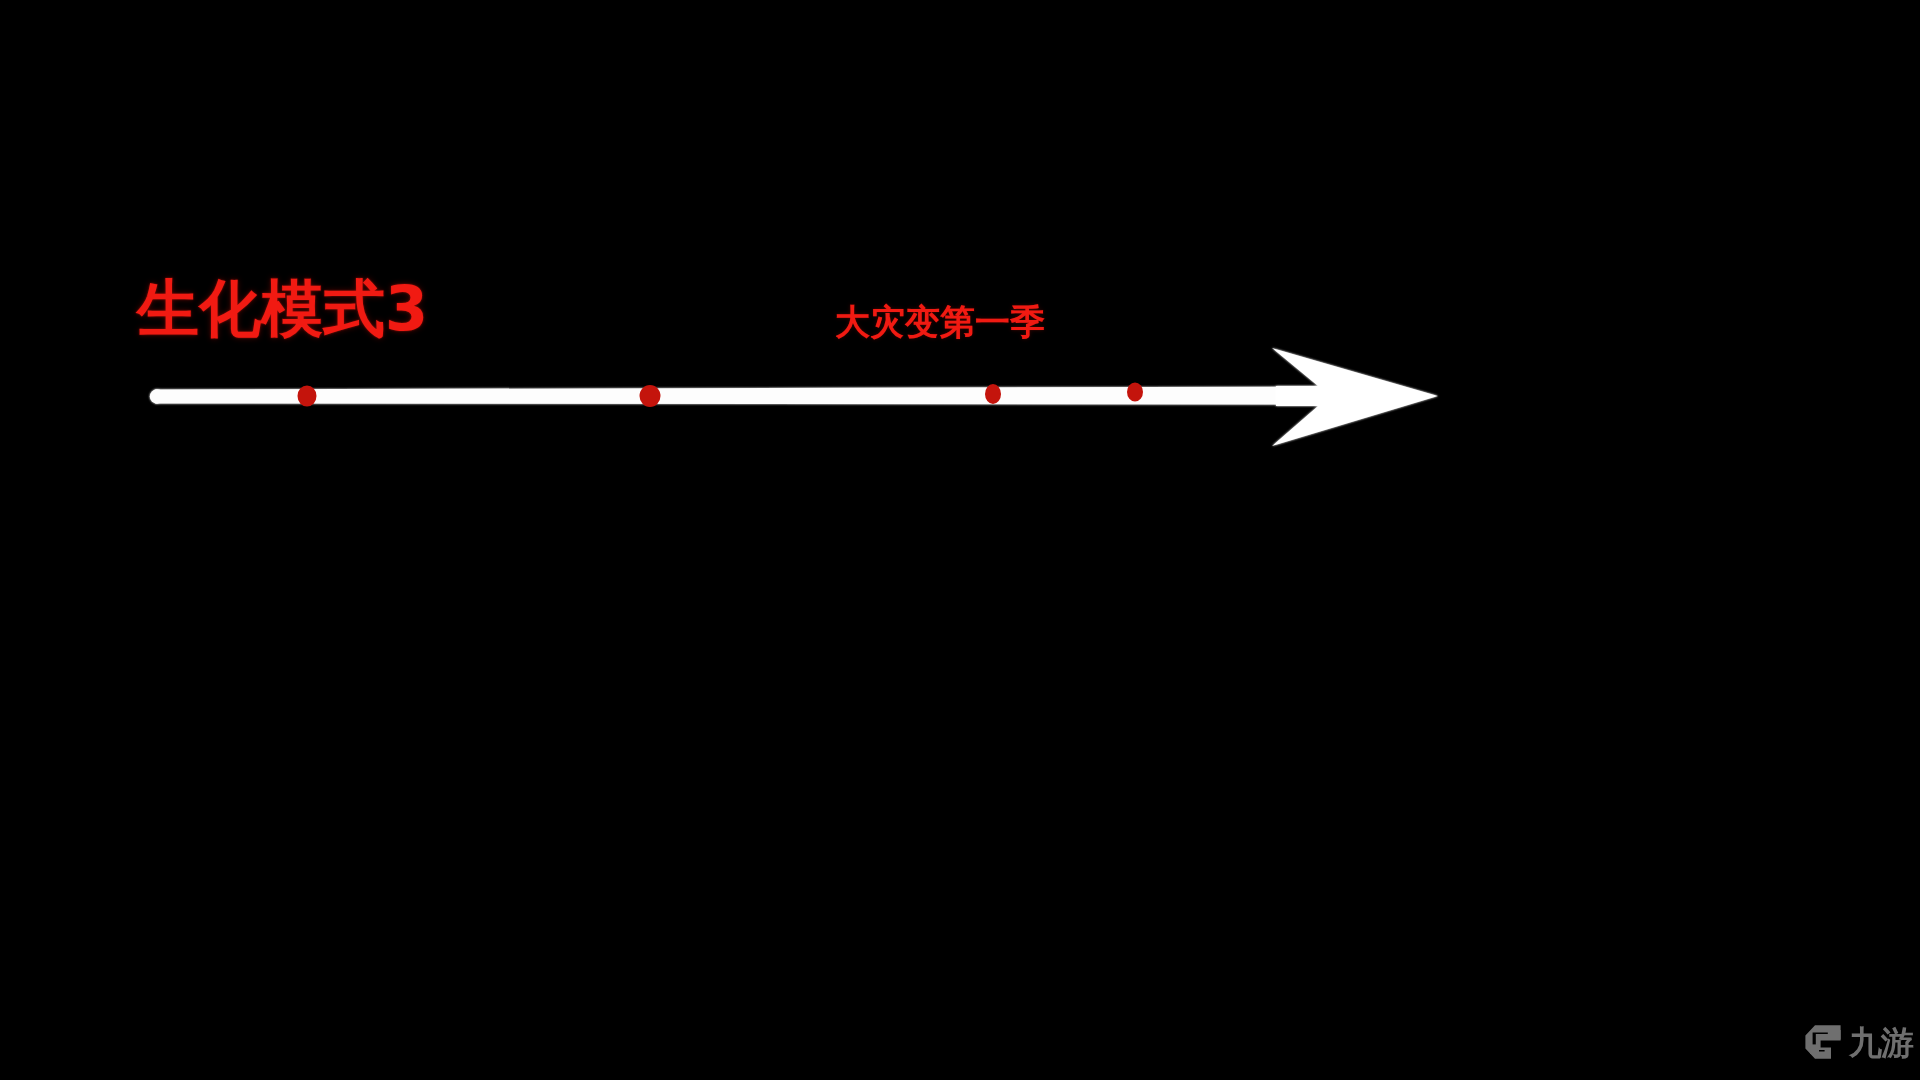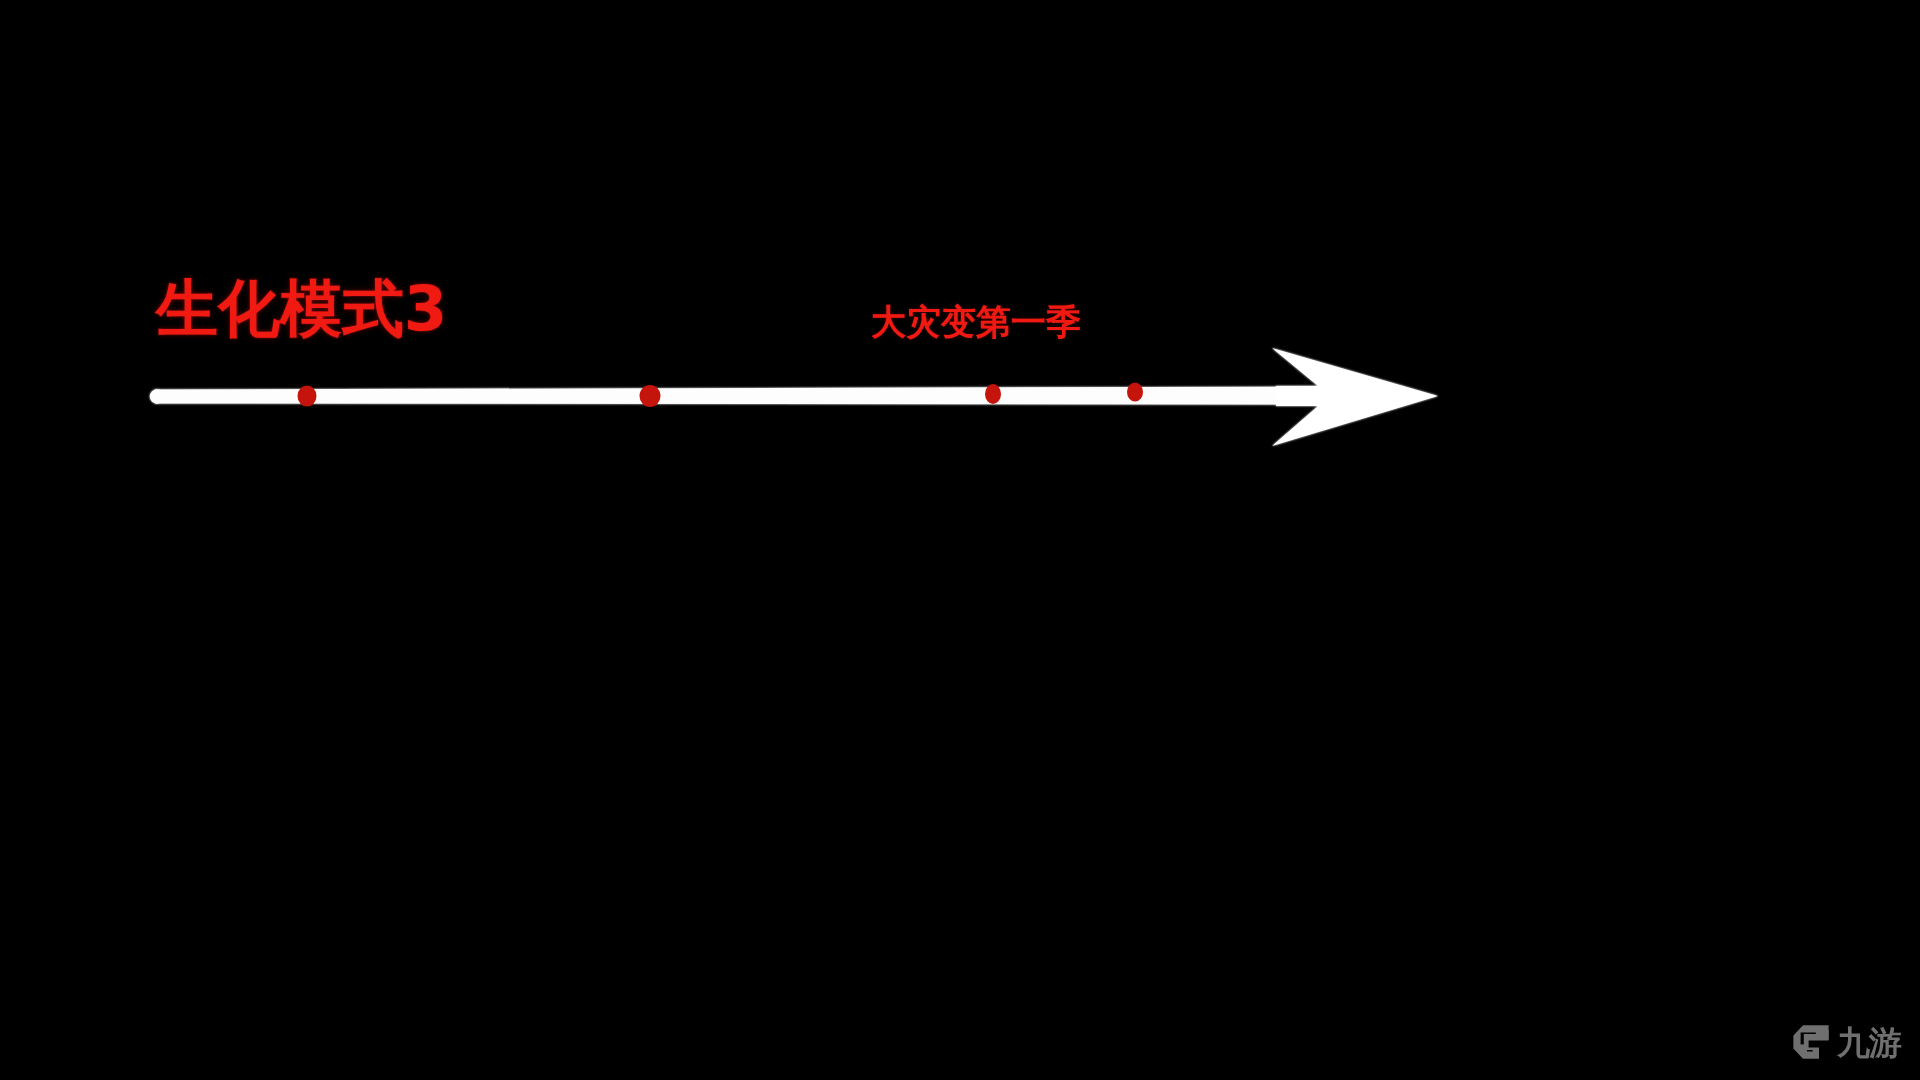--- a/index.html
+++ b/index.html
@@ -45,32 +45,31 @@
 
   .tl-label.big {
     font-size: 62px;
   }
   .tl-label.small {
     font-size: 35px;
     font-weight: bold;
     text-shadow:
        0 0 1px rgba(241,26,18,0.45),
        0 0 4px rgba(241,26,18,0.22);
-    margin-left: 36px;
   }
 
-  #label-0 { left: 156px; top: 278px; }
+  #label-0 { left: 137px; top: 278px; }
   #label-1 { left: 567px; top: 447px; }
   #label-2 { left: 835px; top: 305px; }
   #label-3 { left: 1064px; top: 437px; }
 
   
   #watermark {
     position: absolute;
-    right: 19px;
+    right: 7px;
     bottom: 18px;
     display: flex;
     align-items: center;
     gap: 6px;
     opacity: 0.72;
   }
   #watermark-mark {
     display: block;
     width: 40px;
     height: 40px;

